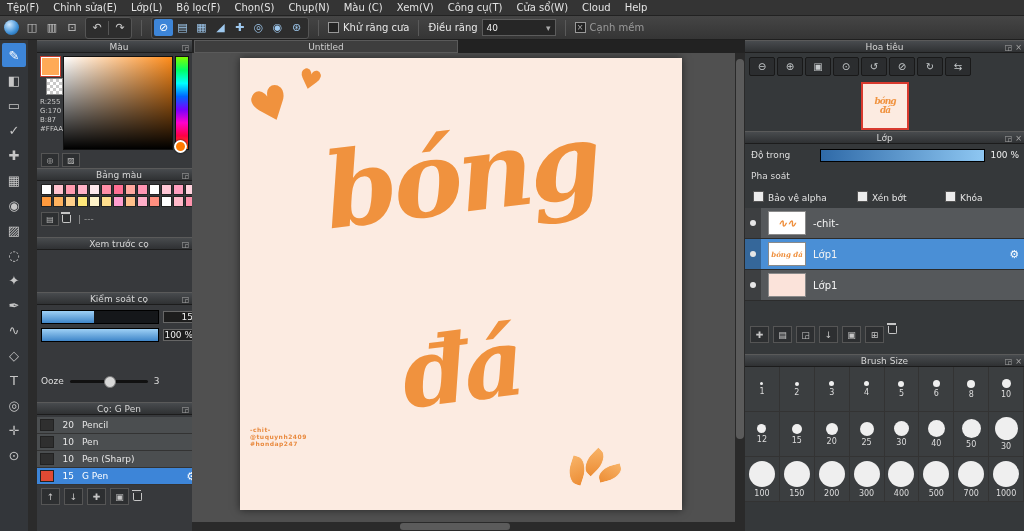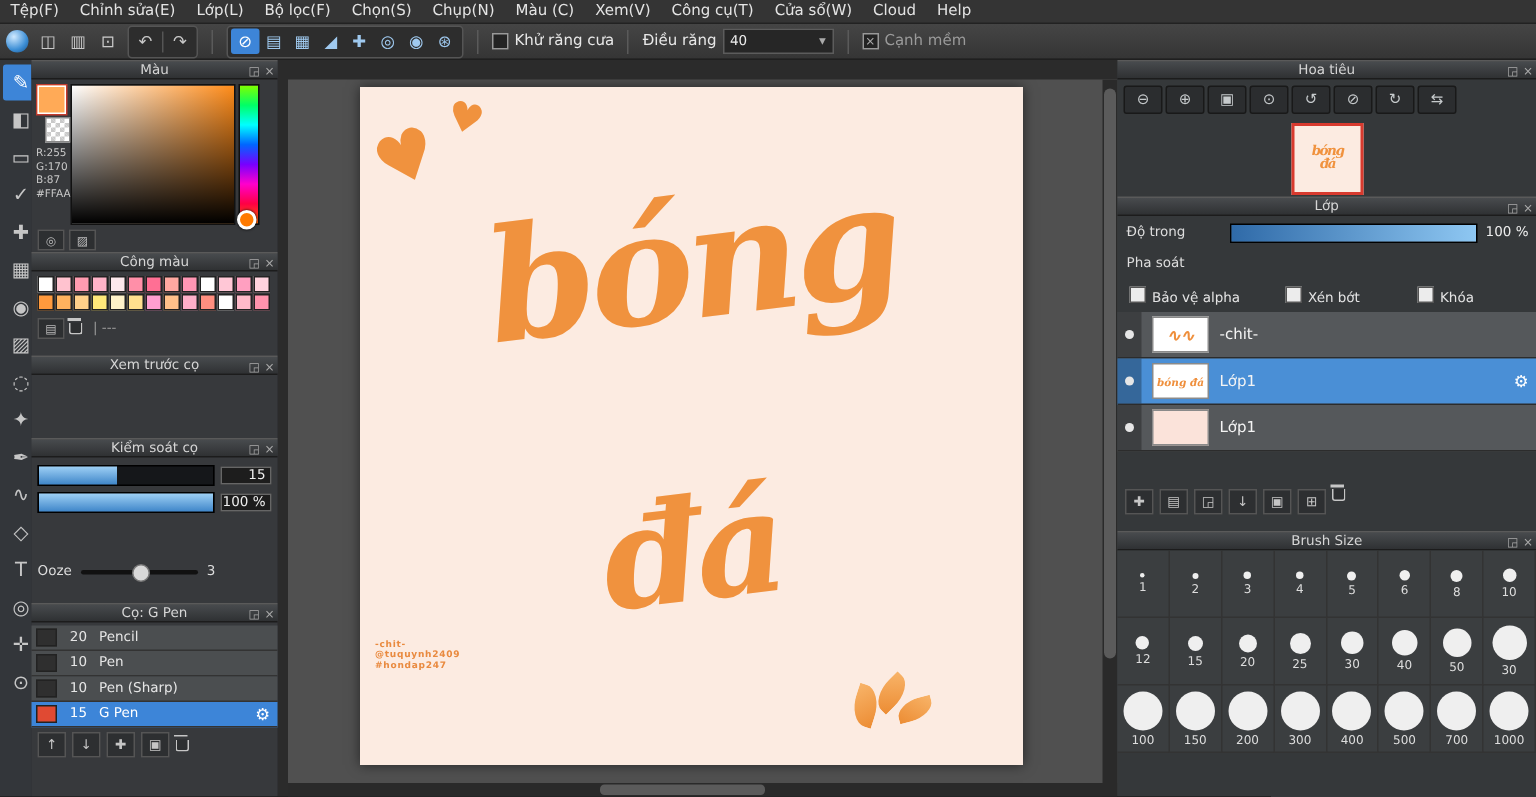--- a/index.html
+++ b/index.html
@@ -33,21 +33,21 @@
             align-items:center;justify-content:space-between;padding:0 4px;font-size:9px;color:#eee;flex:0 0 auto}
   .dropdown .caret::after{content:"▾";color:#aaa}
   
   .toolstrip{position:absolute;left:0;top:40px;width:28px;height:491px;background:#33363a;
              display:flex;flex-direction:column;align-items:center;padding-top:3px;gap:1px;box-sizing:border-box}
   .tool{width:24px;height:24px;display:flex;align-items:center;justify-content:center;color:#c6c6c6;
         font-size:13px;border-radius:2px;flex:0 0 auto}
   .tool.sel{background:#3d85d8;color:#fff}
   
   .panelwrap{position:absolute;background:#2a2c2e}
-  .left-panels{left:21px;top:40px;width:164px;height:491px}
+  .left-panels{left:37px;top:40px;width:164px;height:491px}
   .right-panels{left:745px;top:40px;width:279px;height:491px;background:#35383a}
   .p-header{position:absolute;left:0;width:100%;height:13px;
             background:linear-gradient(#484b4e,#2f3133);border-top:1px solid #5a5a5a;border-bottom:1px solid #1c1c1c;
             display:flex;align-items:center;justify-content:center;font-size:9px;color:#d6d6d6;box-sizing:border-box}
   .hicons{position:absolute;right:2px;top:0;height:12px;display:flex;align-items:center;gap:3px;color:#aaa;font-size:8px}
   .hicons span{cursor:default}
   .sect{position:absolute;left:0;width:100%;background:#37393c}
   
   .fg-swatch{position:absolute;left:4px;top:17px;width:17px;height:17px;background:#FFAA57;
              border:1px solid #fff;box-shadow:0 0 0 1px #c23b2e}
@@ -255,21 +255,21 @@
           <div>#FFAA57</div>
         </div>
       <div class="grad-box"></div>
       <div class="hue-bar"></div>
       <div class="hue-marker"></div>
       <div style="position:absolute;left:4px;top:113px" id="color-buttons"><span class="mini-btn">◎</span><span class="mini-btn">▨</span></div>
     </div>
 
     <div class="sect" style="top:128px;height:69px">
       <div class="p-header" style="top:0">
-        <span>Công màu</span>
+        <span>Bảng màu</span>
       <span class="hicons">
             <span class="">◲</span>
             <span class="">×</span>
           </span>
         </div>
       <div class="pal-row" id="pal-row-0" style="top:16px">
           <span class="swatch" style="background: rgb(255, 255, 255);"></span>
           <span class="swatch" style="background: rgb(255, 194, 207);"></span>
           <span class="swatch" style="background: rgb(255, 155, 176);"></span>
           <span class="swatch" style="background: rgb(255, 179, 200);"></span>
@@ -378,20 +378,23 @@
       <div class="list-tools" style="top:86px" id="brush-tools">
           <span class="lt-btn">↑</span>
           <span class="lt-btn">↓</span>
           <span class="lt-btn">✚</span>
           <span class="lt-btn">▣</span>
           <span class="lt-btn icon-trash"></span>
         </div>
     </div>
   </div>
 
+  <div class="tabbar">
+    <div class="tab">Untitled</div>
+  </div>
   <div class="viewport">
     <div class="canvas">
       <span class="heart heart1">♥</span>
       <span class="heart heart2">♥</span>
       <div class="word word1">bóng</div>
       <div class="word word2">đá</div>
       <div class="signature" id="signature">
           <span class="">-chit-</span>
           <span class="">@tuquynh2409</span>
           <span class="">#hondap247</span>

